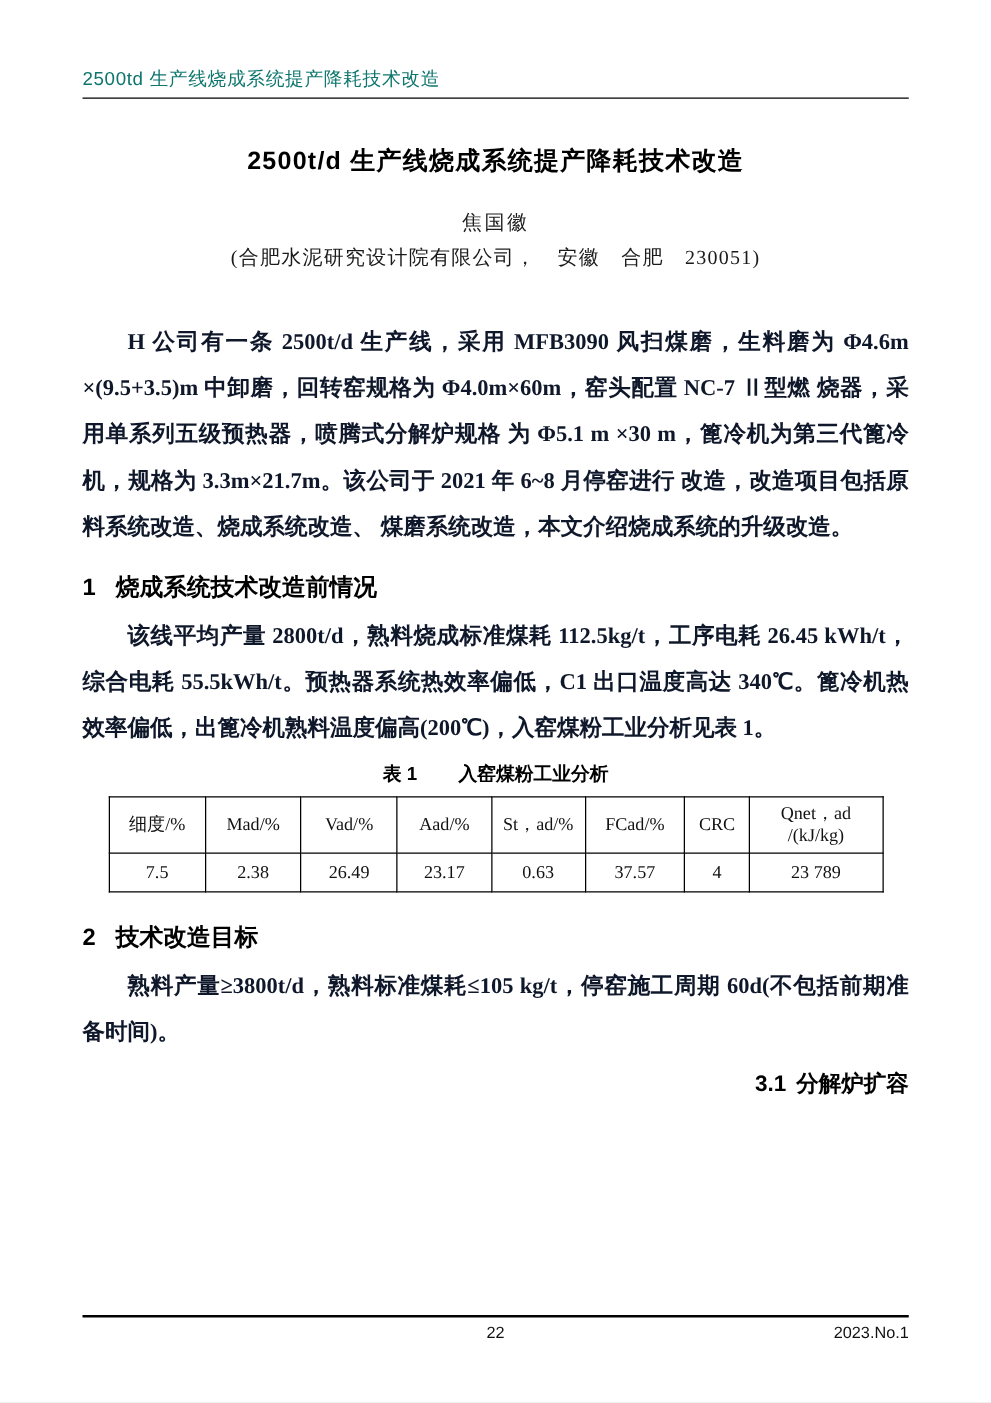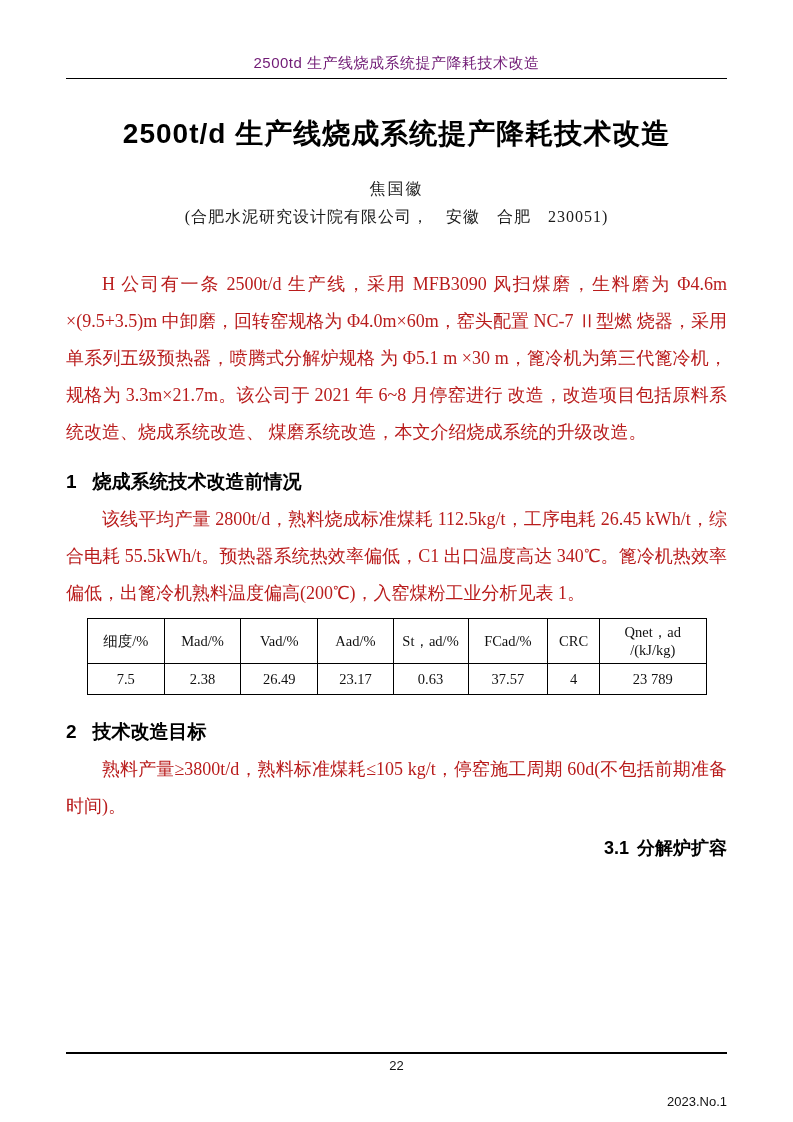--- a/index.html
+++ b/index.html
@@ -17,36 +17,35 @@
     font-family: "Liberation Serif", serif;
     overflow: hidden;
     box-sizing: border-box;
   }
   .content {
     padding: 0 66px;
   }
   
   .running-head {
     padding-top: 54px;
-    text-align: center;
     font-family: "Liberation Sans", sans-serif;
     font-size: 15px;
     letter-spacing: 0.5px;
-    color: #701a75;
+    color: #0f766e;
   }
   .head-rule {
     margin-top: 5px;
     border-bottom: 1.5px solid #000;
   }
   
   .article-title {
     margin-top: 36px;
     text-align: center;
     font-family: "Liberation Sans", sans-serif;
-    font-size: 28px;
+    font-size: 20px;
     font-weight: bold;
     letter-spacing: 1px;
     color: #000;
   }
   .author-line {
     margin-top: 26px;
     text-align: center;
     font-size: 16px;
     letter-spacing: 2px;
   }
@@ -57,21 +56,22 @@
     letter-spacing: 1px;
   }
   
   .para {
     margin: 0;
     margin-top: 38px;
     font-size: 18px;
     line-height: 37px;
     text-align: justify;
     text-indent: 2em;
-    color: #b91c1c;
+    color: #0f172a;
+    font-weight: bold;
   }
   .para.tight { margin-top: 2px; }
   .sec-heading {
     margin-top: 14px;
     font-family: "Liberation Sans", sans-serif;
     font-weight: bold;
     font-size: 19px;
     line-height: 34px;
     color: #000;
   }
@@ -144,21 +144,20 @@
   .page-number {
     position: absolute;
     left: 0;
     right: 0;
     text-align: center;
   }
   .issue-label {
     position: absolute;
     right: 0;
     text-align: right;
-    margin-top: 36px;
   }
 </style>
 </head>
 <body>
 
 <div class="page">
   <div class="content">
 
     <div class="running-head">2500td 生产线烧成系统提产降耗技术改造</div>
     <div class="head-rule"></div>
@@ -170,20 +169,23 @@
     <div class="affiliation-line">(合肥水泥研究设计院有限公司，　安徽　合肥　230051)</div>
 
     <p class="para">H 公司有一条 2500t/d 生产线，采用 MFB3090 风扫煤磨，生料磨为 Φ4.6m ×(9.5+3.5)m 中卸磨，回转窑规格为 Φ4.0m×60m，窑头配置 NC-7 Ⅱ型燃 烧器，采用单系列五级预热器，喷腾式分解炉规格 为 Φ5.1 m ×30 m，篦冷机为第三代篦冷机，规格为 3.3m×21.7m。该公司于 2021 年 6~8 月停窑进行 改造，改造项目包括原料系统改造、烧成系统改造、 煤磨系统改造，本文介绍烧成系统的升级改造。</p>
 
     <div class="sec-heading">
       <span class="sec-num">1</span><span>烧成系统技术改造前情况</span>
     </div>
 
     <p class="para tight">该线平均产量 2800t/d，熟料烧成标准煤耗 112.5kg/t，工序电耗 26.45 kWh/t，综合电耗 55.5kWh/t。预热器系统热效率偏低，C1 出口温度高达 340℃。篦冷机热效率偏低，出篦冷机熟料温度偏高(200℃)，入窑煤粉工业分析见表 1。</p>
 
+    <div class="table-caption">
+      <span class="cap-label">表 1</span><span>入窑煤粉工业分析</span>
+    </div>
 
     <table class="coal-table">
       <thead>
         <tr>
           <th class="c0">细度/%</th>
           <th class="c1">Mad/%</th>
           <th class="c2">Vad/%</th>
           <th class="c3">Aad/%</th>
           <th class="c4">St，ad/%</th>
           <th class="c5">FCad/%</th>

